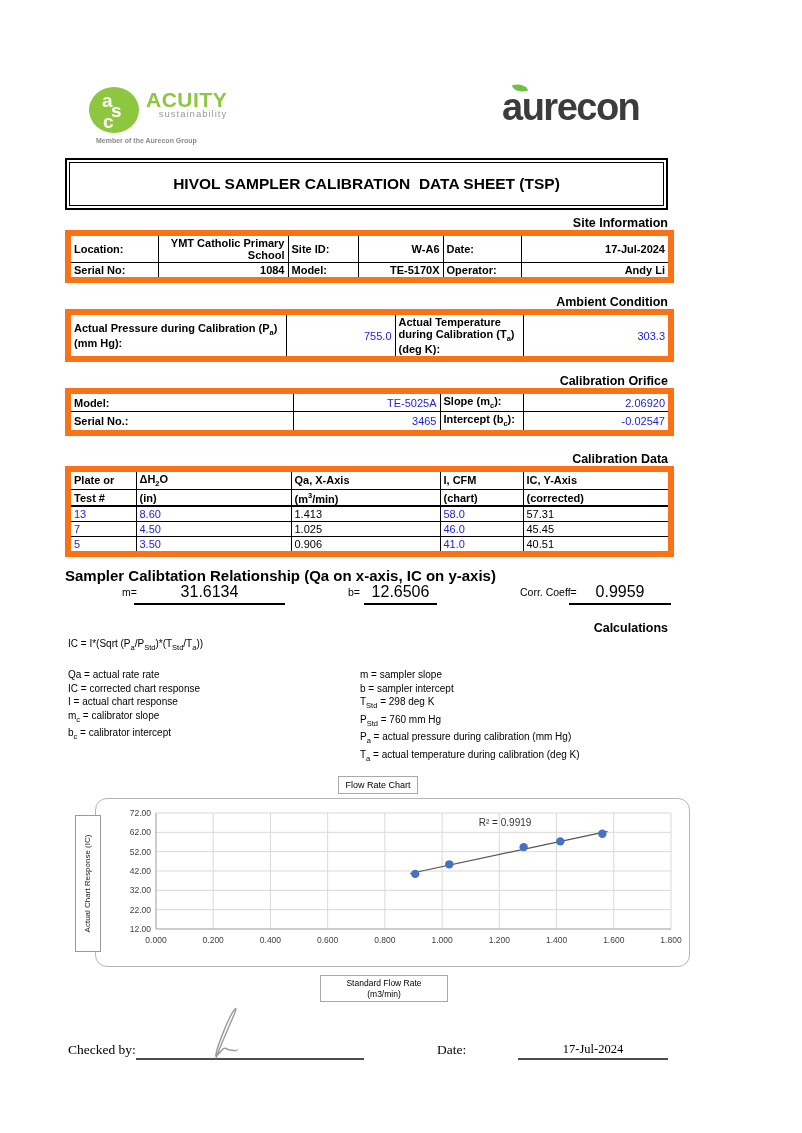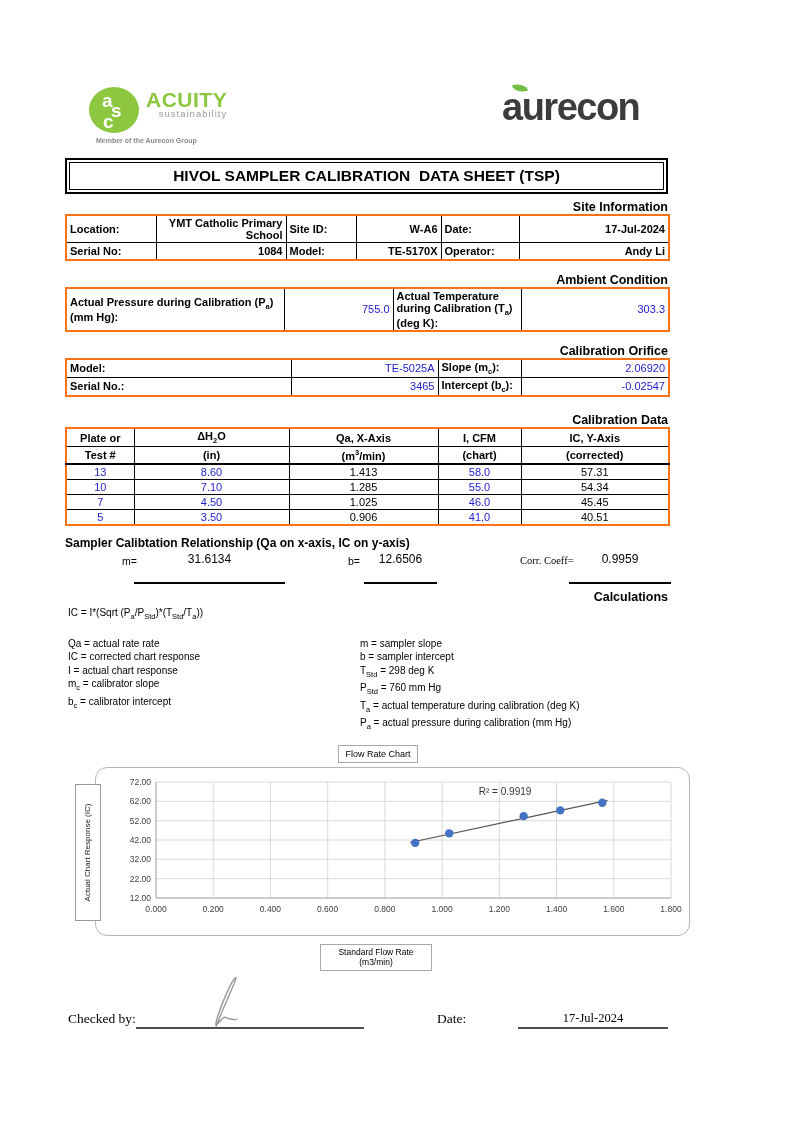--- a/index.html
+++ b/index.html
@@ -15,67 +15,67 @@
   .acuity-sub{color:#9a9a9a;font-size:9.5px;text-align:right;margin-top:-2px;letter-spacing:1px;}
   .acuity-tag{color:#8a8a8a;font-size:7px;font-weight:bold;margin-top:3px;margin-left:8px;}
   .aurecon{position:absolute;left:502px;top:2px;}
   .aurecon-word{font-weight:bold;font-size:38px;color:#3c3c3e;letter-spacing:-1.5px;line-height:38px;}
   .leaf{position:absolute;left:11px;top:-5px;width:14px;height:10px;background:#71bf44;
         border-radius:0 100% 0 100%;transform:rotate(-18deg);}
 
   
   .title-box{margin:14px 0 0 65px;width:603px;border:2px solid #000;padding:2px;box-sizing:border-box;}
   .title-inner{border:1px solid #000;text-align:center;font-weight:bold;font-size:15.5px;
-               padding:4px 0;white-space:pre;}
+               padding:12px 0;white-space:pre;}
 
   
   .sec-h{font-weight:bold;font-size:12.5px;text-align:right;width:603px;margin-left:65px;}
 
   
-  table{border-collapse:collapse;table-layout:fixed;margin-left:65px;border:2px solid #f97316;padding-left:46px;}
+  table{border-collapse:collapse;table-layout:fixed;margin-left:65px;border:6px solid #f97316;padding-left:46px;}
   td{border:1px solid #000;font-size:11px;padding:1px 3px;box-sizing:border-box;vertical-align:middle;}
   .lbl{font-weight:bold;text-align:left;}
   .ctr{text-align:right;}
   .bld{font-weight:bold;}
   .blue{color:#2323cf;}
   .site-table td{height:17px;}
   .amb-table td{height:38px;}
   .orf-table td{height:18px;}
-  .cal-table td{height:15px;text-align:center;font-size:11px;}
+  .cal-table td{height:15px;font-size:11px;}
   .cal-table .hdr{font-weight:bold;}
   .cal-table tr.hdr2 td{border-bottom:2px solid #000;}
   sub,sup{font-size:7.5px;}
 
   
   .rel{margin-left:65px;width:610px;position:relative;height:42px;margin-top:10px;}
-  .rel-h{font-weight:bold;font-size:12px;}
+  .rel-h{font-weight:bold;font-size:15px;}
   .rel-lab{position:absolute;top:19px;font-size:10.5px;}
   .rel-val{position:absolute;top:16px;text-align:center;border-bottom:2px solid #000;
-           font-size:12px;padding-bottom:16px;}
+           font-size:16px;padding-bottom:2px;}
 
   
   .calc-h{margin-top:12px;}
   .formula{margin-left:68px;font-size:10px;margin-top:3px;}
   .defs{position:relative;margin-left:68px;margin-top:16px;height:86px;font-size:10px;}
   .defs-col{position:absolute;top:0;line-height:13.5px;}
   .defs-left{left:0;}
   .defs-right{left:292px;}
 
   
   .chart-title{margin:22px 0 0 338px;width:78px;border:1px solid #a9a9a9;text-align:center;
                font-size:9px;padding:3px 0;background:#fff;}
   .chart-frame{margin:4px 0 0 95px;width:593px;height:167px;border:1px solid #b5b5b5;
                border-radius:12px;position:relative;background:#fff;}
   .ylab-box{position:absolute;left:-21px;top:16px;width:24px;height:135px;border:1px solid #999;
             background:#fff;display:flex;align-items:center;justify-content:center;}
   .ylab-box span{transform:rotate(-90deg);white-space:nowrap;font-size:8px;color:#222;}
   .tick{font-size:8.5px;fill:#404040;font-family:"Liberation Sans",sans-serif;}
   .r2{font-size:10px;fill:#333;font-family:"Liberation Sans",sans-serif;}
   .std-box{margin:8px 0 0 320px;width:110px;border:1px solid #a9a9a9;text-align:center;
-           font-size:8.5px;line-height:10.5px;padding:2px 0;}
+           font-size:8.5px;line-height:10.5px;padding:2px 8px;}
 
   
   .footer{position:relative;margin-top:4px;height:95px;font-family:"Liberation Serif",serif;}
   .chk-label{position:absolute;left:68px;top:36px;font-size:13.5px;}
   .u-line{position:absolute;top:10px;height:42px;border-bottom:2px solid #4d4d4d;}
   .chk-line{left:136px;width:228px;}
   .date-label{position:absolute;left:437px;top:36px;font-size:13.5px;}
   .date-line{left:518px;width:150px;text-align:center;font-size:12.5px;}
   .date-line span{display:inline-block;margin-top:26px;}
   .sig{position:absolute;left:188px;top:-4px;}
@@ -210,27 +210,20 @@
     </tbody>
       <tbody id="cal-rows">
         <tr>
           <td class="blue">13</td>
           <td class="blue">8.60</td>
           <td>1.413</td>
           <td class="blue">58.0</td>
           <td>57.31</td>
         </tr>
         <tr>
-          <td class="blue">10</td>
-          <td class="blue">7.10</td>
-          <td>1.285</td>
-          <td class="blue">55.0</td>
-          <td>54.34</td>
-        </tr>
-        <tr>
           <td class="blue">7</td>
           <td class="blue">4.50</td>
           <td>1.025</td>
           <td class="blue">46.0</td>
           <td>45.45</td>
         </tr>
         <tr>
           <td class="blue">5</td>
           <td class="blue">3.50</td>
           <td>0.906</td>
@@ -239,41 +232,41 @@
         </tr>
       </tbody>
   </table>
 
   <div class="rel">
     <div class="rel-h">Sampler Calibtation Relationship (Qa on x-axis, IC on y-axis)</div>
     <span class="rel-lab" style="left:57px;">m=</span>
     <span class="rel-val" style="left:69px;width:151px;">31.6134</span>
     <span class="rel-lab" style="left:283px;">b=</span>
     <span class="rel-val" style="left:299px;width:73px;">12.6506</span>
-    <span class="rel-lab" style="left:455px;font-family:Liberation Serif, serif;">Corr. Coeff=</span>
+    <span class="rel-lab" style="left:455px;">Corr. Coeff=</span>
     <span class="rel-val" style="left:504px;width:102px;">0.9959</span>
   </div>
 
   <div class="sec-h calc-h">Calculations</div>
   <div class="formula">IC = I*(Sqrt (P<sub>a</sub>/P<sub>Std</sub>)*(T<sub>Std</sub>/T<sub>a</sub>))</div>
   <div class="defs">
     <div class="defs-col defs-left" id="defs-left">
         <div>Qa = actual rate rate</div>
         <div>IC = corrected chart response</div>
         <div>I = actual chart response</div>
         <div>m<sub>c</sub>  = calibrator slope</div>
         <div>b<sub>c</sub>  = calibrator intercept</div>
       </div>
     <div class="defs-col defs-right" id="defs-right">
         <div>m = sampler slope</div>
         <div>b  = sampler intercept</div>
         <div>T<sub>Std</sub> = 298 deg K</div>
         <div>P<sub>Std</sub> = 760 mm Hg</div>
+        <div>P<sub>a</sub> = actual pressure during calibration (mm Hg)</div>
         <div>T<sub>a</sub> = actual temperature during calibration (deg K)</div>
-        <div>P<sub>a</sub> = actual pressure during calibration (mm Hg)</div>
       </div>
   </div>
 
   <div class="chart-title">Flow Rate Chart</div>
   <div class="chart-frame">
     <div class="ylab-box">
       <span>Actual Chart Response (IC)</span>
     </div>
     <svg id="chart-svg" width="593" height="165">
         <text class="tick" x="60" y="144" text-anchor="middle">0.000</text>

